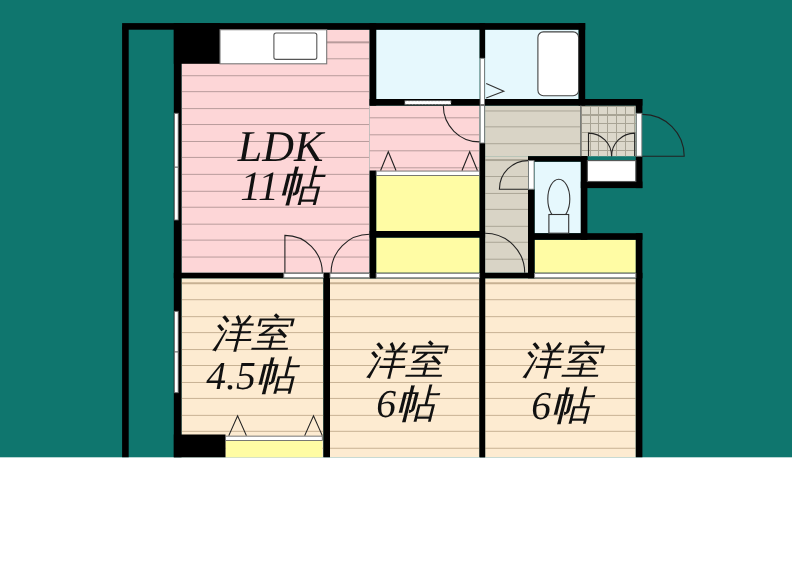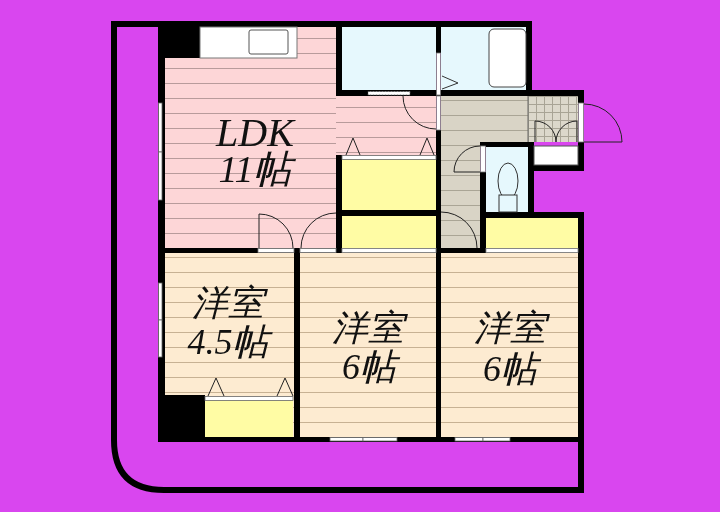--- a/index.html
+++ b/index.html
@@ -1,16 +1,16 @@
 <!DOCTYPE html>
 <html><head>
 <meta charset="utf-8">
 <style>
   html, body { margin: 0; padding: 0; background: #ffffff; }
-  #plan { position: relative; width: 720px; height: 512px; overflow: hidden; background: #d946ef; }
+  #plan { position: relative; width: 720px; height: 416px; overflow: hidden; background: #0f766e; }
   .fill { position: absolute; box-sizing: border-box; }
   .pink  { background-color: #fdd6d7; background-image: repeating-linear-gradient(to bottom, transparent 0px, transparent 14px, #b89b9b 14px, #b89b9b 15px); }
   .beige { background-color: #fdebd1; background-image: repeating-linear-gradient(to bottom, transparent 0px, transparent 14px, #c7b193 14px, #c7b193 15px); }
   .hall  { background-color: #d9d4c6; background-image: repeating-linear-gradient(to bottom, transparent 0px, transparent 14px, #aaa596 14px, #aaa596 15px); }
   .blue  { background-color: #e6f8fd; }
   .yellow{ background-color: #fffca4; }
   .tile  { background-color: #dcd8cb;
            background-image: repeating-linear-gradient(to right, #a8a495 0px, #a8a495 1px, transparent 1px, transparent 8px),
                              repeating-linear-gradient(to bottom, #a8a495 0px, #a8a495 1px, transparent 1px, transparent 8px); }
   svg { position: absolute; left: 0; top: 0; }

